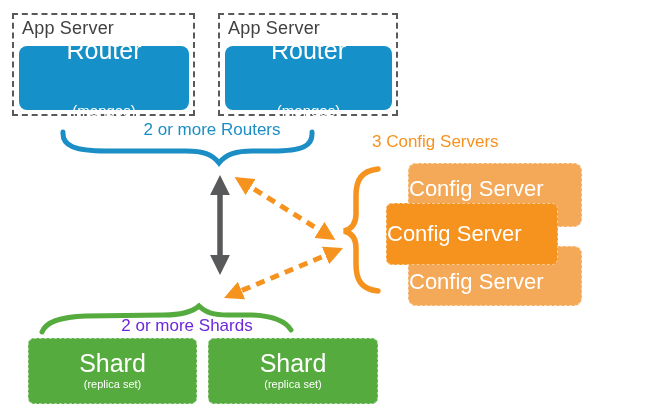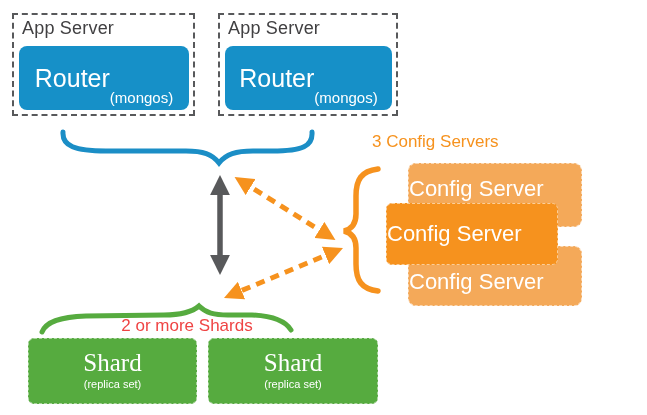--- a/index.html
+++ b/index.html
@@ -35,40 +35,40 @@
     color: #414042;
     letter-spacing: 0.2px;
   }
   .router {
     position: absolute;
     left: 5px; right: 4px; top: 31px;
     height: 64px;
     background: #1690C8;
     border-radius: 8px;
     display: flex;
-    flex-direction: row;
+    flex-direction: column;
     align-items: center;
     justify-content: center;
     color: #ffffff;
     text-align: center;
   }
   .router-title { font-size: 25px; line-height: 26px; }
   .router-sub   { font-size: 15px; line-height: 16px; margin-top: 40px; }
 
   
   .group-label {
     position: absolute;
     font-size: 17px;
     z-index: 2;
     text-align: center;
     white-space: nowrap;
   }
   #routers-label { left: 100px; top: 120px; width: 224px; color: #1B8EC6; }
   #config-label  { left: 372px; top: 132px; width: 142px; color: #F6921E; text-align: left; }
-  #shards-label  { left: 92px;  top: 316px; width: 190px; color: #ef4444; }
+  #shards-label  { left: 92px;  top: 316px; width: 190px; color: #6d28d9; }
 
   
   .config {
     position: absolute;
     box-sizing: border-box;
     border-radius: 8px;
     color: #ffffff;
     display: flex;
     align-items: center;
     justify-content: flex-start;
@@ -89,21 +89,21 @@
     color: #ffffff;
     display: flex;
     flex-direction: column;
     align-items: center;
     justify-content: center;
     text-align: center;
     z-index: 1;
   }
   #shard1 { left: 28px;  top: 338px; width: 169px; height: 66px; }
   #shard2 { left: 208px; top: 338px; width: 170px; height: 66px; }
-  .shard-title { font-size: 25px; line-height: 26px; font-family: Liberation Serif, serif; }
+  .shard-title { font-size: 25px; line-height: 26px; }
   .shard-sub   { font-size: 11px; line-height: 16px; }
 </style>
 </head>
 <body>
 
 <div class="stage">
 
   <svg class="overlay" viewBox="0 0 647 415" xmlns="http://www.w3.org/2000/svg">
     <defs>
       <marker id="ah-gray" viewBox="0 0 10 10" refX="6" refY="5" markerWidth="3.6" markerHeight="3.6" orient="auto-start-reverse">
@@ -139,20 +139,21 @@
   </div>
 
   <div class="app-box" id="app2">
     <div class="app-label">App Server</div>
     <div class="router">
       <div class="router-title">Router</div>
       <div class="router-sub">(mongos)</div>
     </div>
   </div>
 
+  <div class="group-label" id="routers-label">2 or more Routers</div>
   <div class="group-label" id="config-label">3 Config Servers</div>
   <div class="group-label" id="shards-label">2 or more Shards</div>
 
   <div class="config" id="config-back-top">
     <span>Config Server</span>
   </div>
   <div class="config" id="config-front">
     <span>Config Server</span>
   </div>
   <div class="config" id="config-back-bottom">

